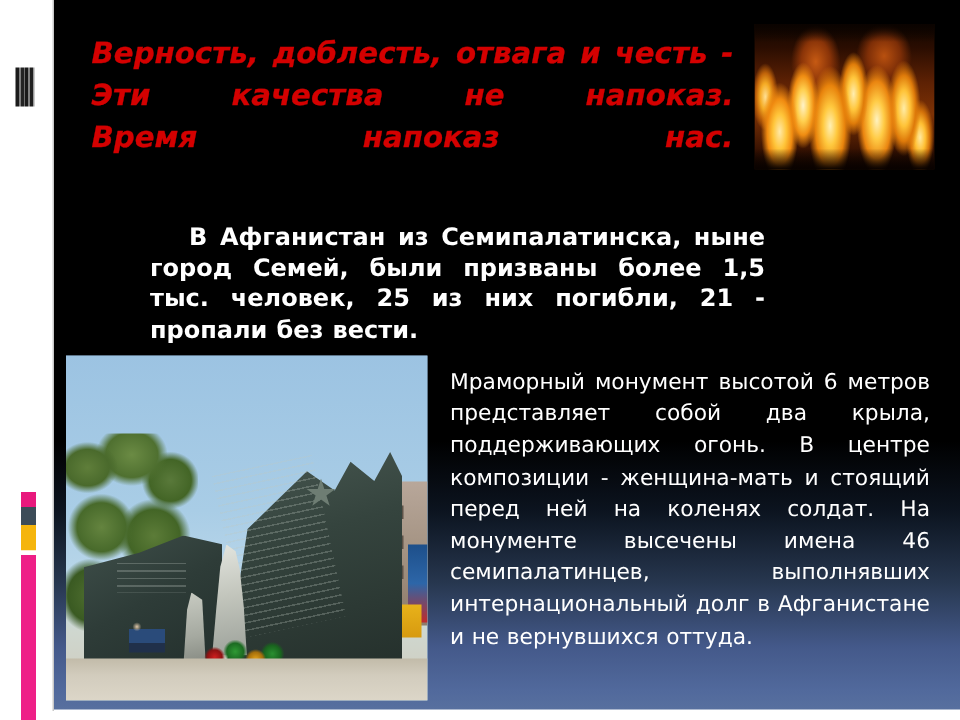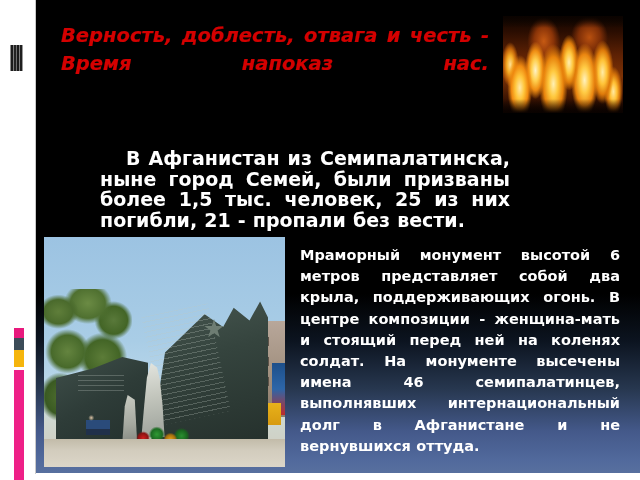--- a/index.html
+++ b/index.html
@@ -308,35 +308,35 @@
   }
   .title-block .tline { display: block; }
 
   .intro-block {
     position: absolute;
     left: 64px; top: 148px;
     width: 410px;
     color: #ffffff;
     font-family: "DejaVu Sans", sans-serif;
     font-weight: bold;
-    font-size: 19px;
+    font-size: 16px;
     line-height: 20.5px;
     text-align: justify;
     text-indent: 26px;
     z-index: 30;
     word-spacing: 0.5px;
   }
 
   .body-block {
     position: absolute;
     left: 264px; top: 245px;
     width: 320px;
     color: #ffffff;
     font-family: "DejaVu Sans", sans-serif;
-    font-weight: bold;
+    font-weight: normal;
     font-size: 14.5px;
     line-height: 21.2px;
     text-align: justify;
     z-index: 30;
     word-spacing: 0.4px;
   }
 </style>
 </head>
 <body>
 
@@ -375,20 +375,21 @@
       <div class="mon-statue-2"></div>
       <div class="mon-statue"></div>
       <div class="mon-flowers"></div>
       <div class="mon-platform"></div>
       <div class="mon-steps"></div>
       <div class="mon-ground"></div>
     </div>
 
     <div class="title-block">
       <span class="tline">Верность, доблесть, отвага и честь -</span>
+      <span class="tline">Эти качества не напоказ.</span>
       <span class="tline">Время напоказ нас.</span>
     </div>
 
     <div class="intro-block">В Афганистан из Семипалатинска, ныне город Семей, были призваны более 1,5 тыс. человек, 25 из них погибли, 21 - пропали без вести.</div>
 
     <div class="body-block">Мраморный монумент высотой 6 метров представляет собой два крыла, поддерживающих огонь. В центре композиции - женщина-мать и стоящий перед ней на коленях солдат. На монументе высечены имена 46 семипалатинцев, выполнявших интернациональный долг в Афганистане и не вернувшихся оттуда.</div>
 
   </div>
 
   <div class="page-margin-left"></div>

